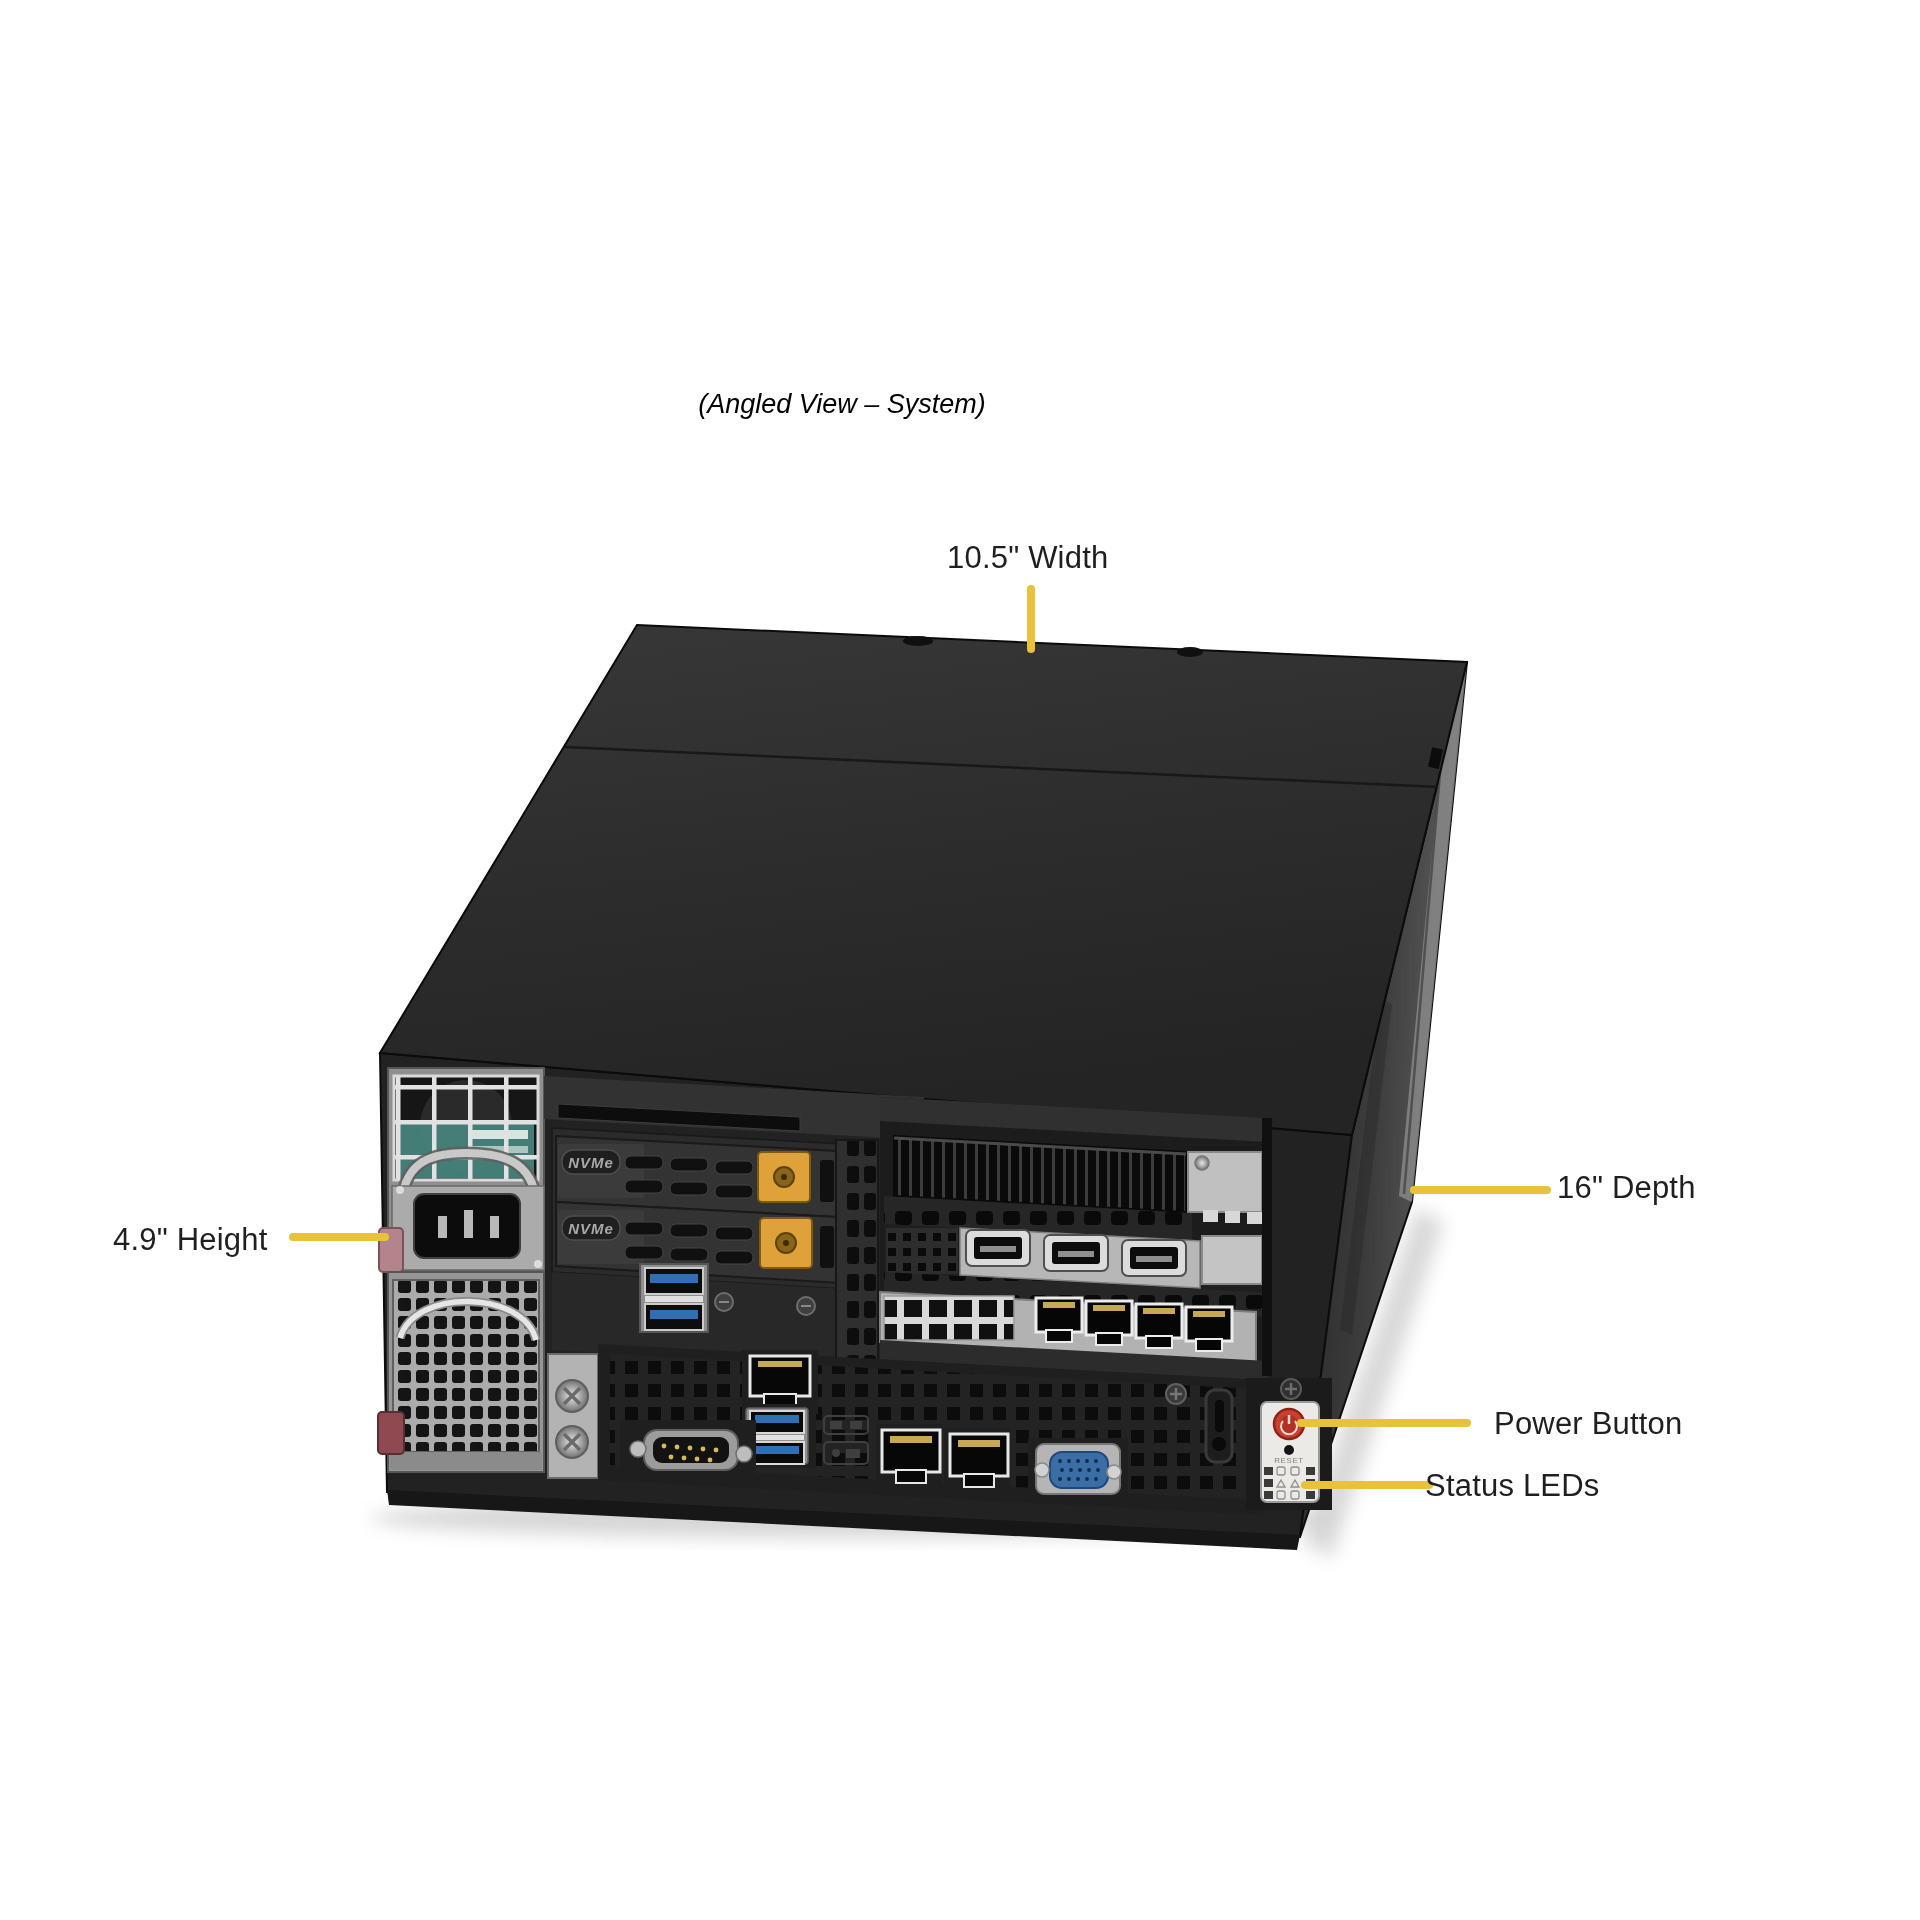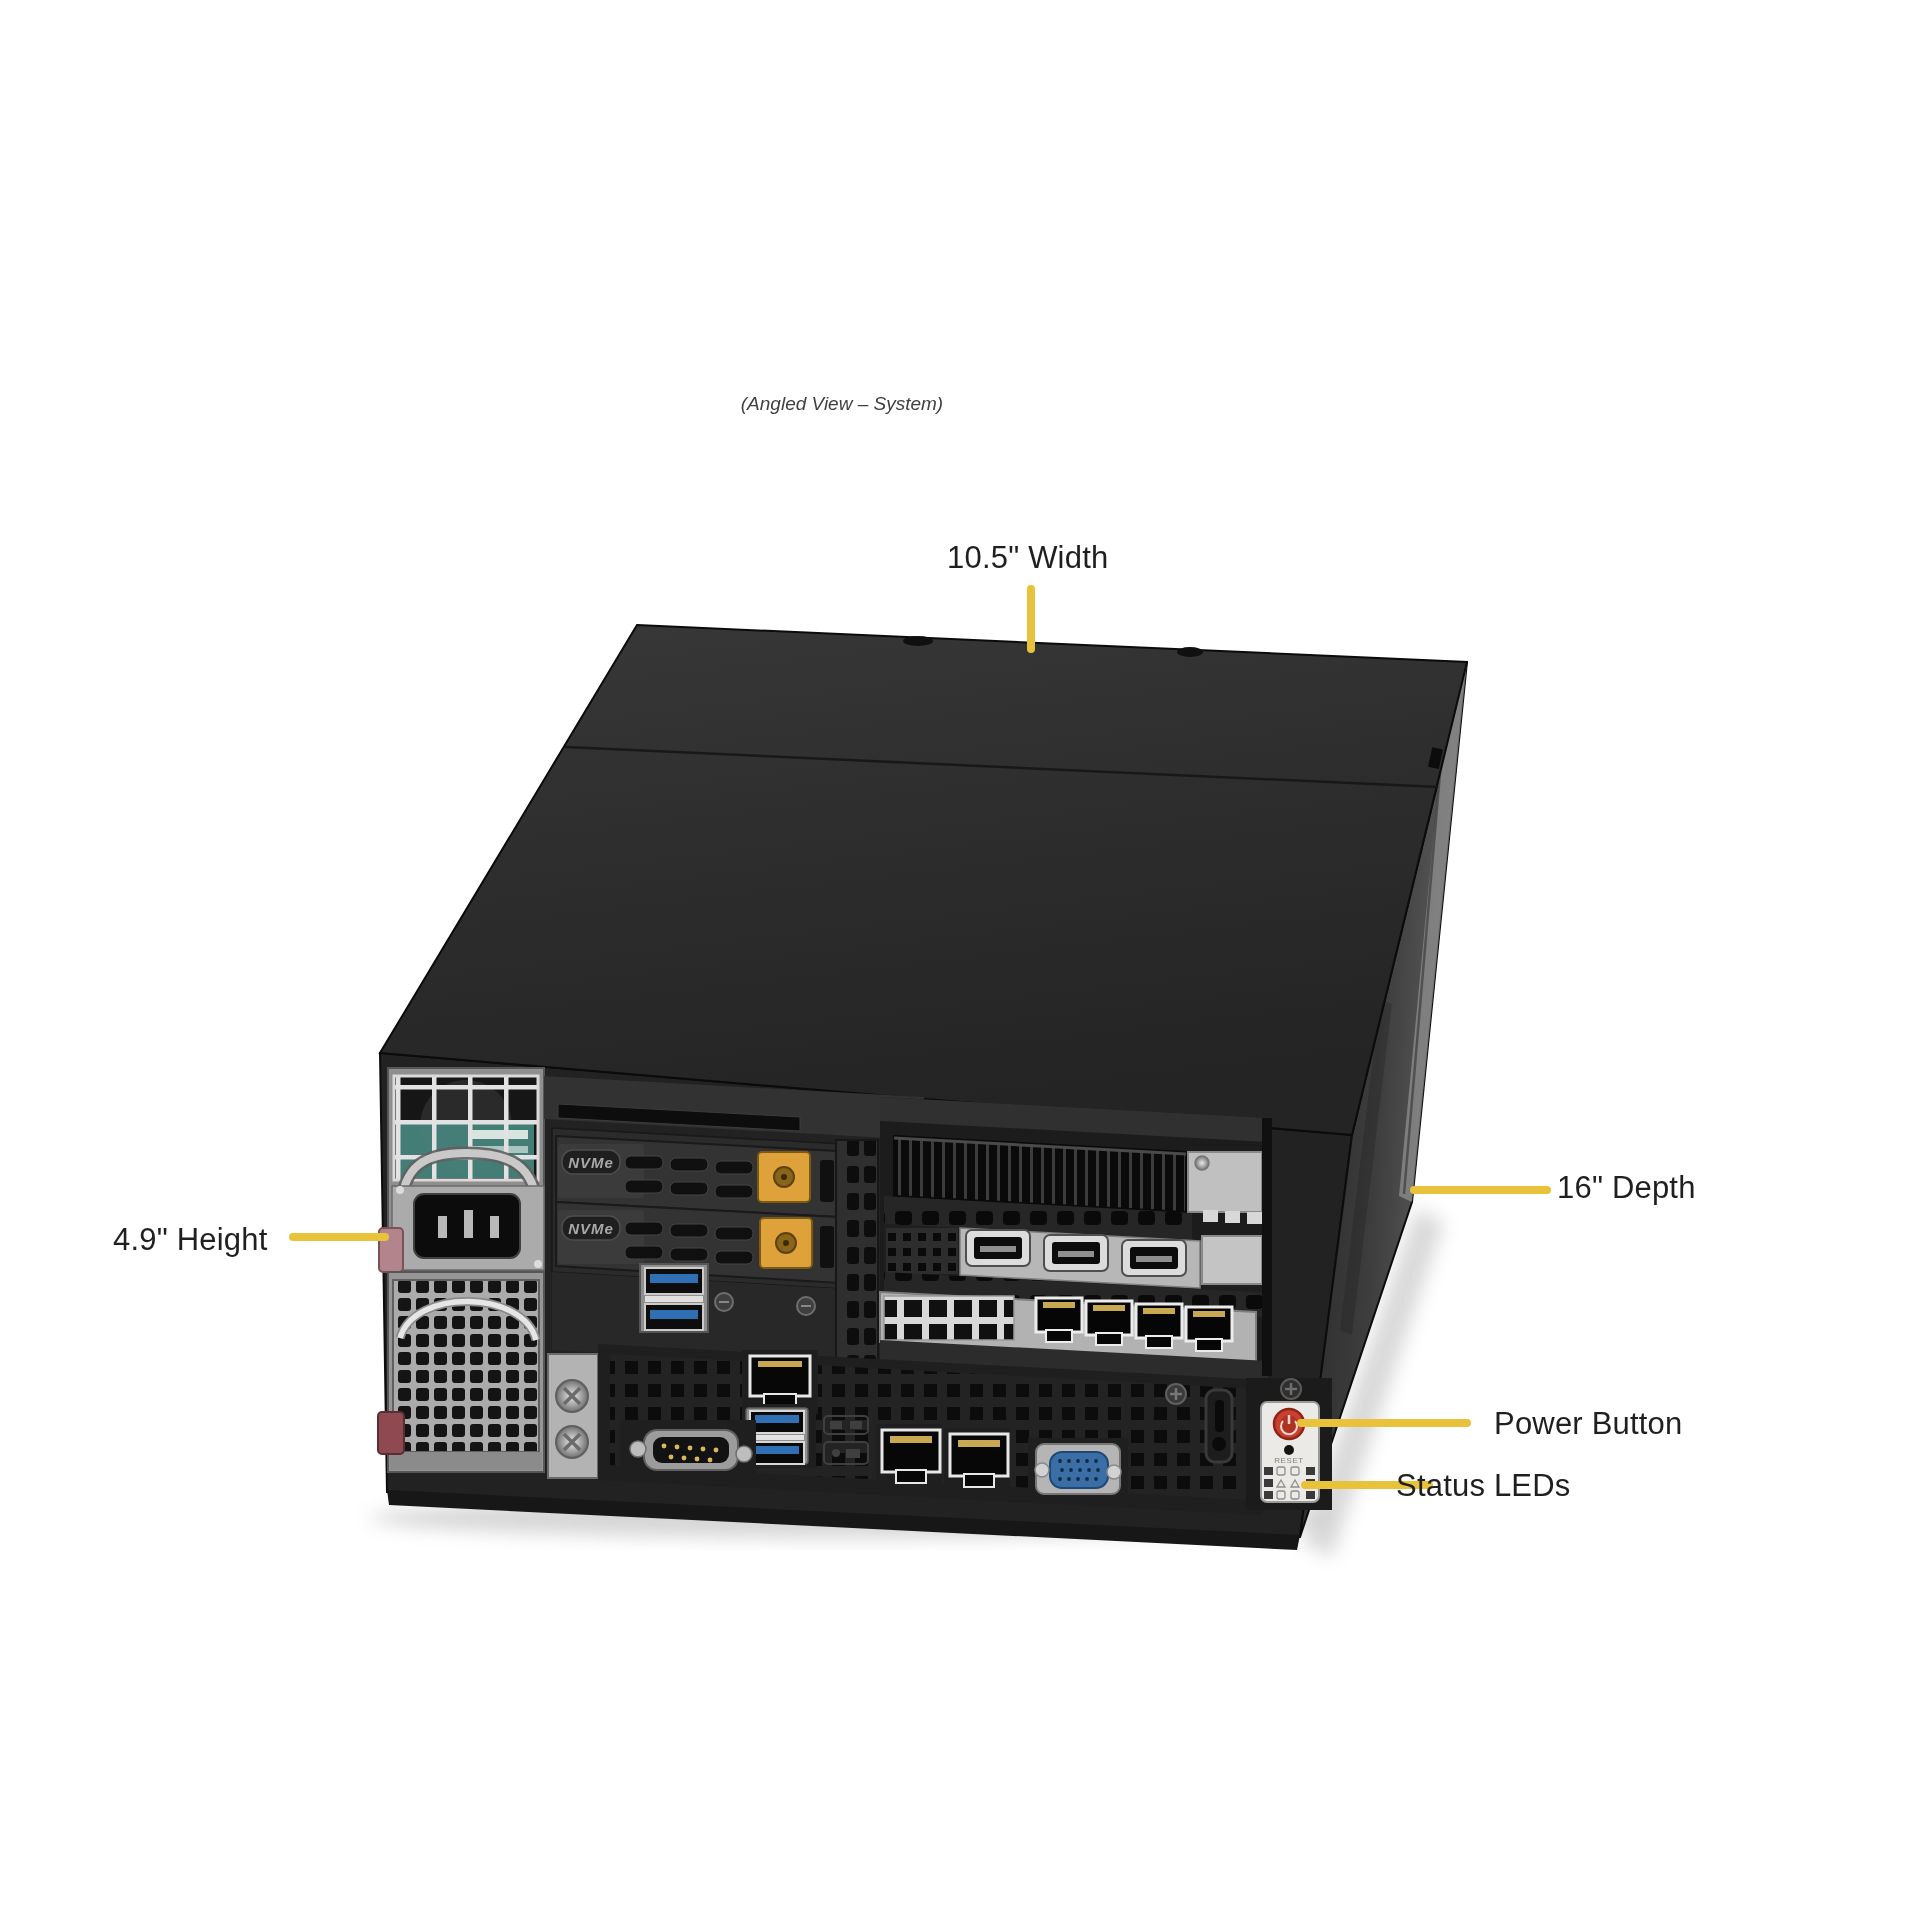--- a/index.html
+++ b/index.html
@@ -7,21 +7,21 @@
     width:1920px;height:1920px;position:relative;background:#ffffff;
     font-family:"Liberation Sans", sans-serif;overflow:hidden;
   }
   .stage{position:absolute;left:0;top:0;width:1920px;height:1920px;}
   .callout{
     position:absolute;font-size:31px;line-height:36px;color:#1f1f1f;
     white-space:nowrap;letter-spacing:0.2px;
   }
   .caption{
     position:absolute;left:630px;top:387px;width:424px;text-align:center;
-    font-size:19px;line-height:34px;font-style:italic;color:#404040;white-space:nowrap;
+    font-size:27px;line-height:34px;font-style:italic;color:#000000;white-space:nowrap;
   }
   .nvme-text{font-size:15px;font-style:italic;font-weight:bold;fill:#a8a8a8;letter-spacing:1px;}
   .reset-text{font-size:8px;fill:#818181;letter-spacing:0.6px;}
 </style>
 </head>
 <body>
 
 <div class="stage">
 
 <svg width="1920" height="1920" viewBox="0 0 1920 1920">
@@ -392,15 +392,15 @@
     <line x1="1305" y1="1485" x2="1429" y2="1485" stroke="#E8C23A"></line>
   </g>
 </svg>
 
 
 <div class="caption">(Angled View – System)</div>
 <div class="callout" style="left:947px;top:540px;">10.5" Width</div>
 <div class="callout" style="left:1557px;top:1170px;">16" Depth</div>
 <div class="callout" style="left:113px;top:1222px;">4.9" Height</div>
 <div class="callout" style="left:1494px;top:1406px;">Power Button</div>
-<div class="callout" style="left:1396px;top:1468px;">Status LEDs</div>
+<div class="callout" style="left:1425px;top:1468px;">Status LEDs</div>
 
 </div>
 
 </body></html>

